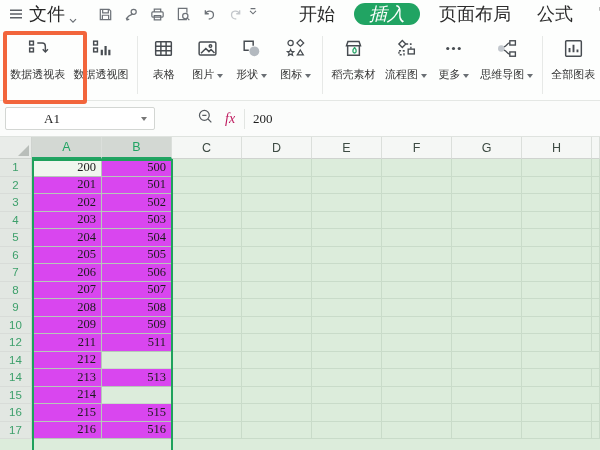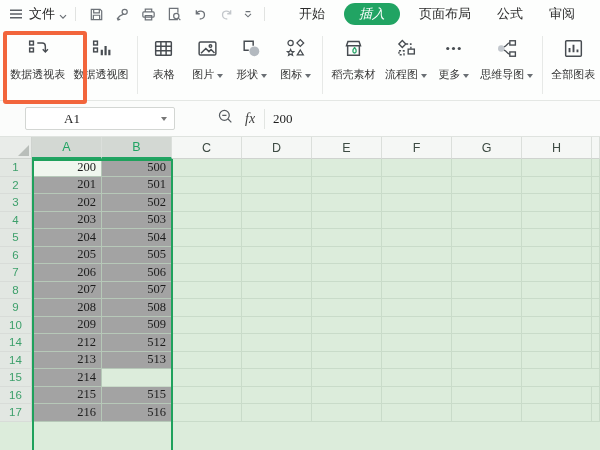--- a/index.html
+++ b/index.html
@@ -1,20 +1,20 @@
 <!DOCTYPE html>
 <html><head>
 <meta charset="utf-8">
 <style>
   * { box-sizing: border-box; margin: 0; padding: 0; }
   html,body { width:600px; height:450px; overflow:hidden; }
   body { font-family:"Liberation Sans", sans-serif; background:#fdfefd; position:relative; }
 
   
-  .titlebar { height:28px; display:flex; align-items:center; background:#fdfefd; font-size:13px; color:#262626; white-space:nowrap; }
+  .titlebar { height:28px; display:flex; background:#fdfefd; font-size:18px; color:#262626; white-space:nowrap; }
   .tb-left { display:flex; align-items:center; padding-left:8px; }
   .hamburger { width:16px; height:16px; margin-right:5px; }
   .menu-label { margin-right:3px; }
   .tb-caret { width:10px; height:10px; margin-top:2px; }
   .tb-sep { width:1px; height:14px; background:#e1e3e1; margin:0 7px; }
   .qbtn { width:26px; height:22px; display:flex; align-items:center; justify-content:center; border-radius:3px; }
   .qbtn svg { width:17px; height:17px; }
   .tabs { display:flex; align-items:center; margin-left:14px; }
   .tab { padding:0 13px; height:22px; line-height:22px; color:#2b2b2b; cursor:default; }
   .tab.active { background:#21a463; color:#ffffff; border-radius:11px; padding:0 15px; margin:0 6px;font-style:italic; }
@@ -25,43 +25,43 @@
   .rbtn .ricon { width:26px; height:26px; display:flex; align-items:center; justify-content:center; }
   .rbtn .ricon svg { width:23px; height:23px; }
   .rlabel { font-size:11px; color:#333; margin-top:6px; display:flex; align-items:center; white-space:nowrap; }
   .drop-caret { width:0; height:0; border-left:3.5px solid transparent; border-right:3.5px solid transparent; border-top:4px solid #6a6f74; margin-left:3px; margin-top:2px; }
   .rsep { width:1px; height:58px; background:#e7e9e7; margin:1px 4px 0 4px; flex:0 0 1px; }
 
   
   .highlight-box { position:absolute; left:3px; top:31px; width:84px; height:73px; border:4px solid #f2653c; border-radius:3px; z-index:20; pointer-events:none; }
 
   
-  .formula-row { height:36px; display:flex; align-items:center; background:#fbfcfb; border-bottom:1px solid #dfe3df;padding-left:20px; }
+  .formula-row { height:36px; display:flex; align-items:center; background:#fbfcfb; border-bottom:1px solid #dfe3df; }
   .name-box { margin-left:5px; width:150px; height:23px; background:#fff; border:1px solid #d3d6d3; border-radius:2px; display:flex; align-items:center; position:relative; font-family:"Liberation Serif", serif; font-size:13px; color:#222; }
   .name-box .nb-text { padding-left:38px; }
   .nb-caret { position:absolute; right:7px; top:9px; width:0; height:0; border-left:3.5px solid transparent; border-right:3.5px solid transparent; border-top:4px solid #777; }
   .fx-zone { display:flex; align-items:center; margin-left:42px; }
   .zoom-icon svg { width:17px; height:17px; }
-  .fx-label { font-family:"Liberation Serif", serif; font-style:italic; font-size:14px; color:#404040; margin-left:11px; }
+  .fx-label { font-family:"Liberation Serif", serif; font-style:italic; font-size:14px; color:#be185d; margin-left:11px; }
   .fbar-sep { width:1px; height:20px; background:#e2e5e2; margin:0 8px 0 9px; }
   .formula-value { font-family:"Liberation Serif", serif; font-size:13px; color:#1d1d1d; }
 
   
   .grid { position:relative; height:313px; background:#dcecdb; overflow:hidden; }
   .col-headers { height:22px; display:flex; background:#f5f7f5; }
   .corner { width:32px; flex:0 0 32px; background:#e9ece9; border-right:1px solid #cfd3cf; border-bottom:1px solid #cfd3cf; position:relative; }
   .corner-tri { position:absolute; right:2px; bottom:2px; width:0; height:0; border-left:11px solid transparent; border-bottom:11px solid #b9beba; }
   .col-h { width:70px; flex:0 0 70px; display:flex; align-items:center; justify-content:center; font-size:12.5px; color:#3d4b43; border-right:1px solid #dbdfdb; border-bottom:1px solid #cfd3cf; }
   .col-h.selected { background:#d3d8d3; color:#21a463; border-bottom:2px solid #21a463; }
   .col-h.filler { flex:1 1 auto; width:auto; }
   .rows-area { position:absolute; top:22px; left:0; right:0; bottom:0; overflow:hidden; }
   .grid-row { height:17.5px; display:flex; }
   .row-num { width:32px; flex:0 0 32px; background:#e2e7e2; color:#3da06b; font-size:11.5px; display:flex; align-items:center; justify-content:center; border-right:1px solid #cfd3cf; border-bottom:1px solid #d8dcd8; }
   .cell { width:70px; flex:0 0 70px; border-right:1px solid #c9dbc9; border-bottom:1px solid #c9dbc9; font-family:"Liberation Serif", serif; font-size:12.5px; color:#1c1c1c; display:flex; align-items:center; justify-content:flex-end; padding-right:5px; }
-  .cell.sel { background:#a3a3a3; border-right-color:#b6c8b8; border-bottom-color:#b6c8b8; }
+  .cell.sel { background:#d946ef; border-right-color:#b6c8b8; border-bottom-color:#b6c8b8; }
   .cell.active { background:#f0f6ee; }
   .cell.filler { flex:1 1 auto; width:auto; }
   .sel-outline { position:absolute; left:32px; top:22px; width:141px; height:300px; border:2px solid #1fa15c; border-bottom:none; pointer-events:none; z-index:5; }
 </style>
 </head>
 <body>
 
 <div class="titlebar">
   <div class="tb-left">
     <span class="hamburger">
@@ -398,23 +398,34 @@
         <div class="cell sel">509</div>
         <div class="cell"></div>
         <div class="cell"></div>
         <div class="cell"></div>
         <div class="cell"></div>
         <div class="cell"></div>
         <div class="cell"></div>
         <div class="cell filler"></div>
       </div>
       <div class="grid-row">
+        <div class="row-num">12</div>
+        <div class="cell sel">211</div>
+        <div class="cell sel">511</div>
+        <div class="cell"></div>
+        <div class="cell"></div>
+        <div class="cell"></div>
+        <div class="cell"></div>
+        <div class="cell"></div>
+        <div class="cell"></div>
+        <div class="cell filler"></div>
+      </div>
+      <div class="grid-row">
         <div class="row-num">14</div>
         <div class="cell sel">212</div>
-        <div class="cell sel">512</div>
         <div class="cell"></div>
         <div class="cell"></div>
         <div class="cell"></div>
         <div class="cell"></div>
         <div class="cell"></div>
         <div class="cell"></div>
         <div class="cell filler"></div>
       </div>
       <div class="grid-row">
         <div class="row-num">14</div>

